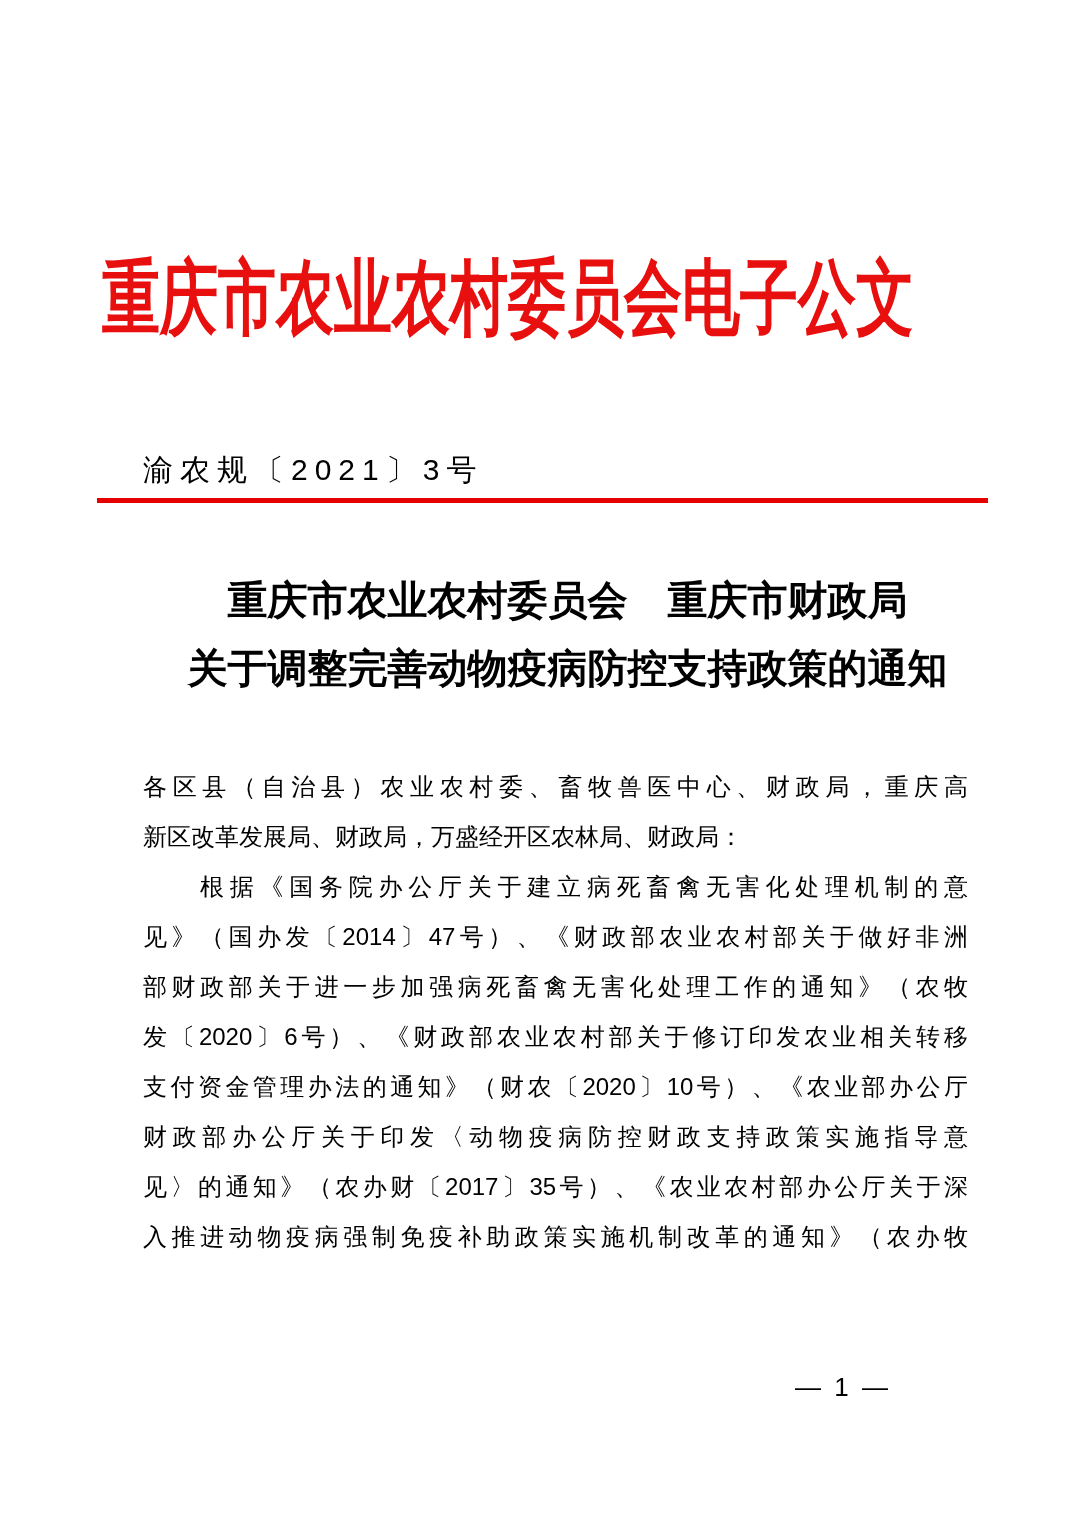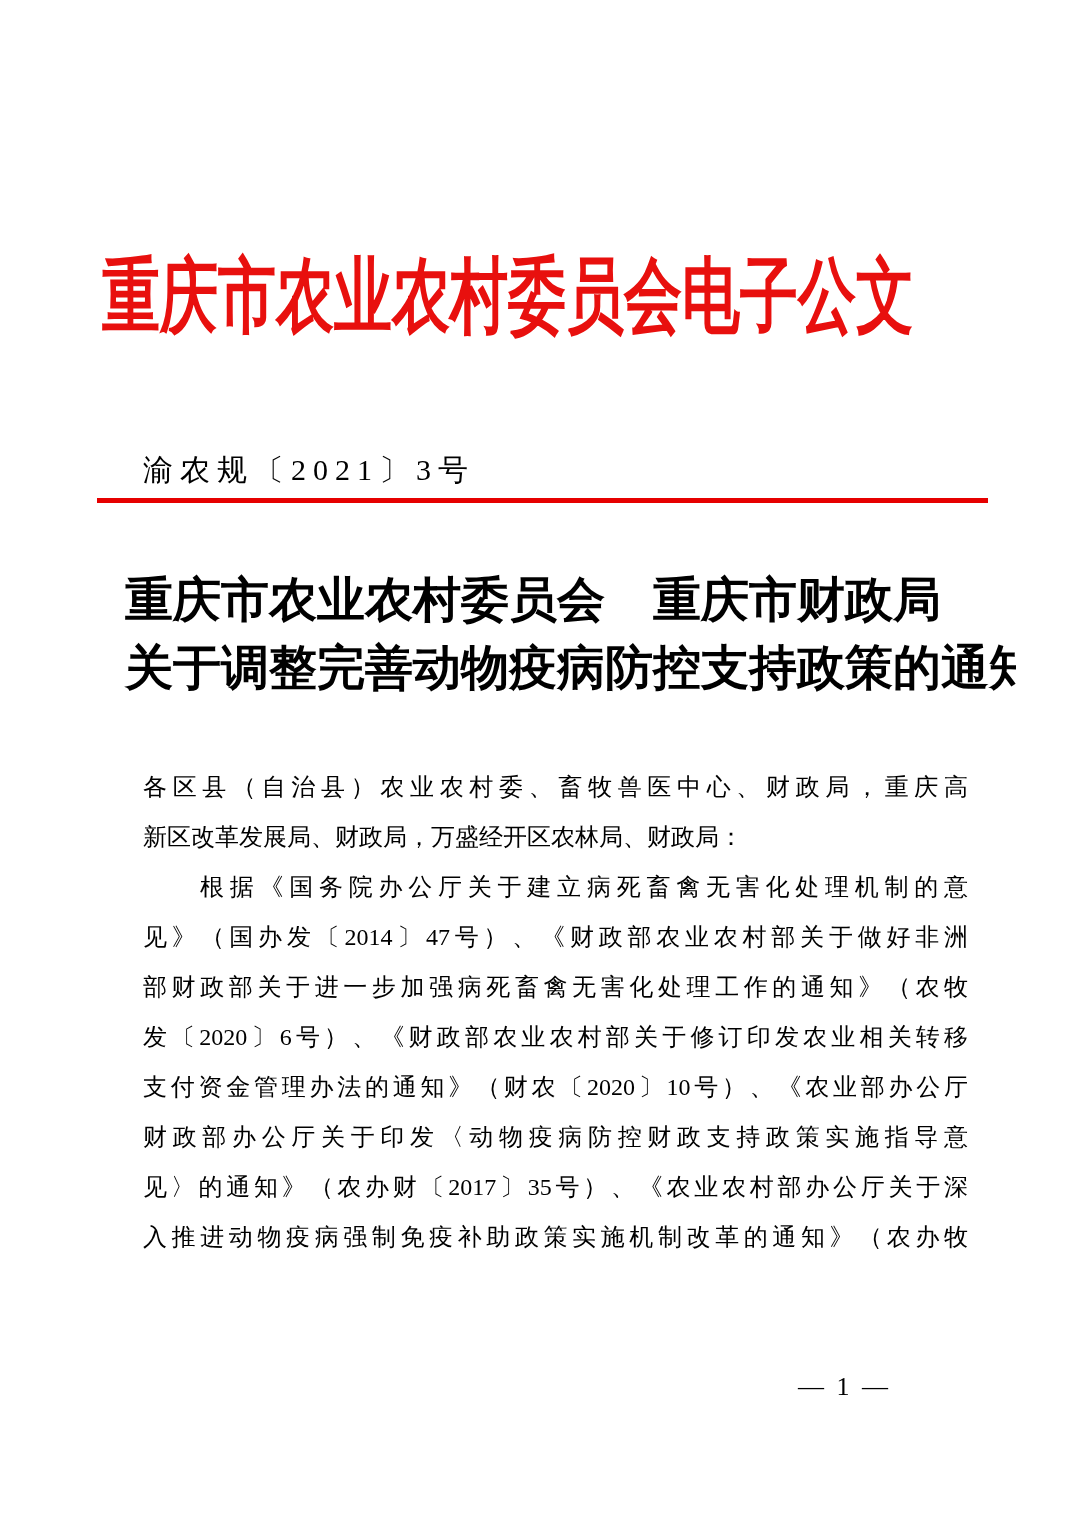--- a/index.html
+++ b/index.html
@@ -6,21 +6,21 @@
     margin: 0;
     padding: 0;
     background: #ffffff;
   }
   .page {
     position: relative;
     width: 1016px;
     height: 1520px;
     background: #ffffff;
     overflow: hidden;
-    font-family: Liberation Serif, serif;
+    font-family: Liberation Sans, sans-serif;
     color: #000000;
   }
   .banner {
     position: absolute;
     top: 256px;
     left: 0;
     width: 100%;
     text-align: center;
     font-size: 58px;
     line-height: 58px;
@@ -47,24 +47,25 @@
     position: absolute;
     top: 498px;
     left: 97px;
     width: 891px;
     height: 5px;
     background: #e60000;
   }
   .title-block {
     position: absolute;
     top: 566px;
-    left: 125px;
+    left: 155px;
     width: 825px;
+    text-align: center;
     font-weight: bold;
-    font-size: 48px;
+    font-size: 40px;
     line-height: 68px;
     color: #000000;
   }
   .title-line { white-space: nowrap; }
   .body-block {
     position: absolute;
     top: 762px;
     left: 143px;
     width: 825px;
     font-size: 24px;

